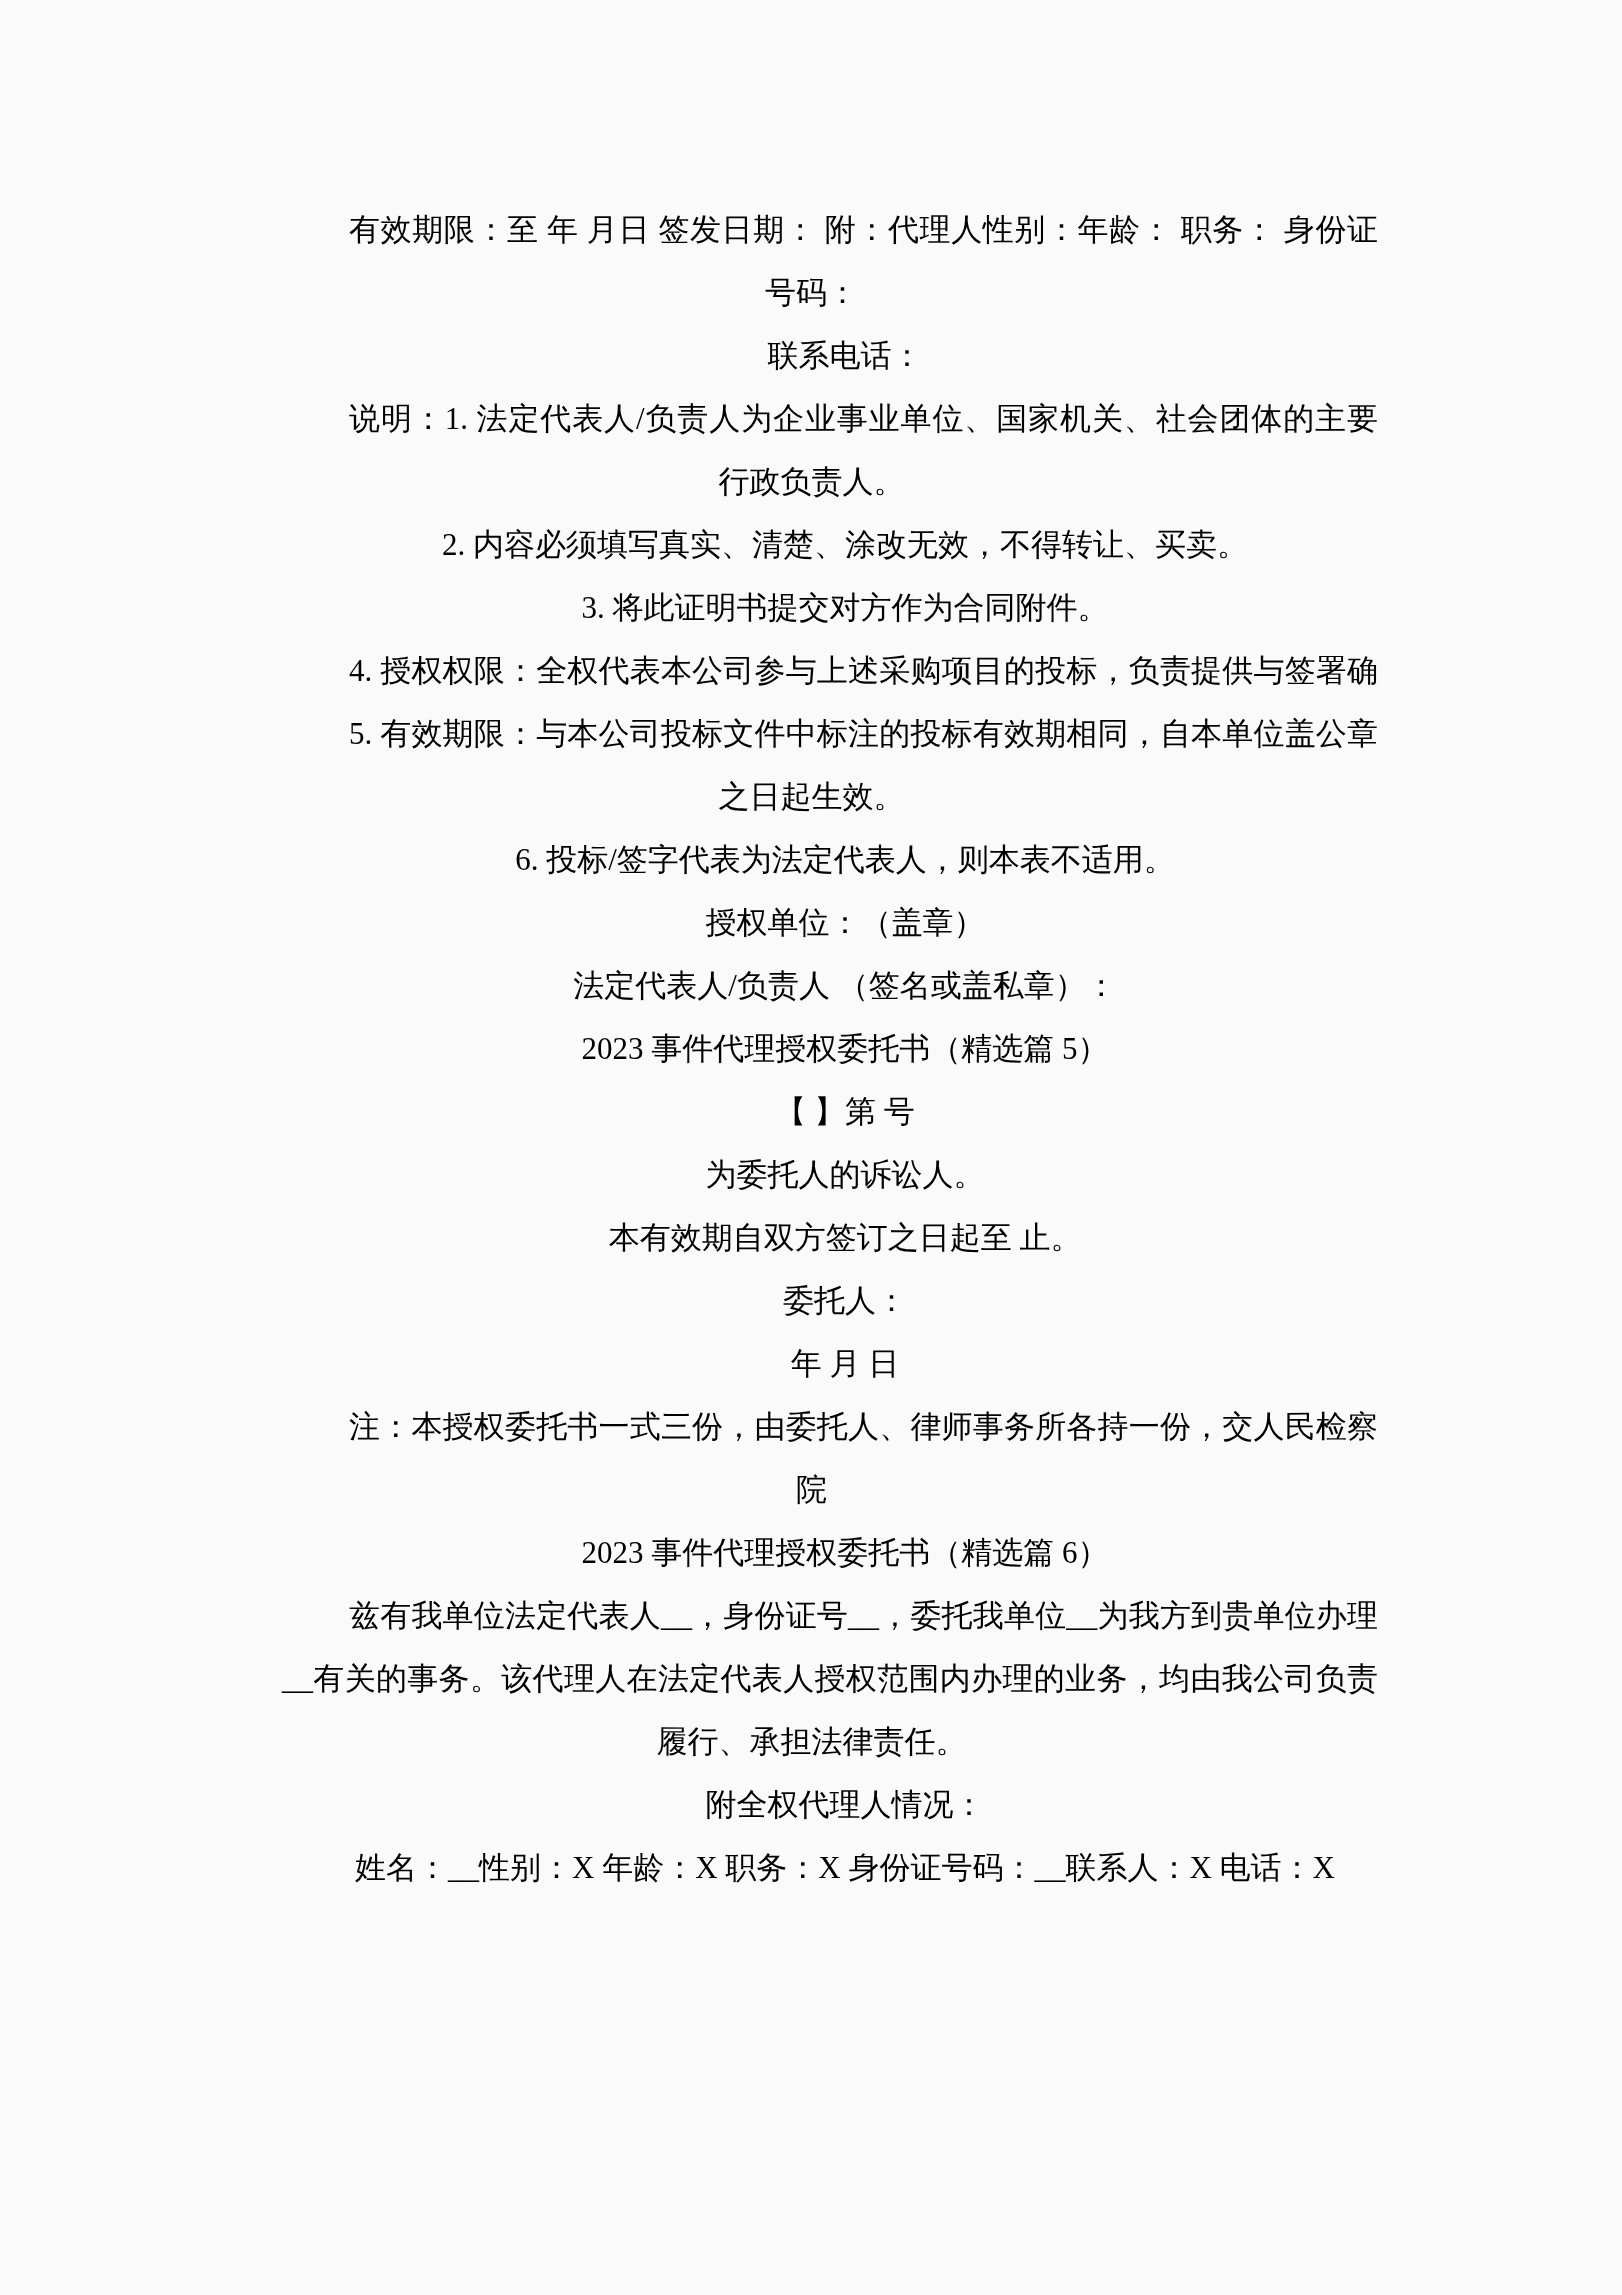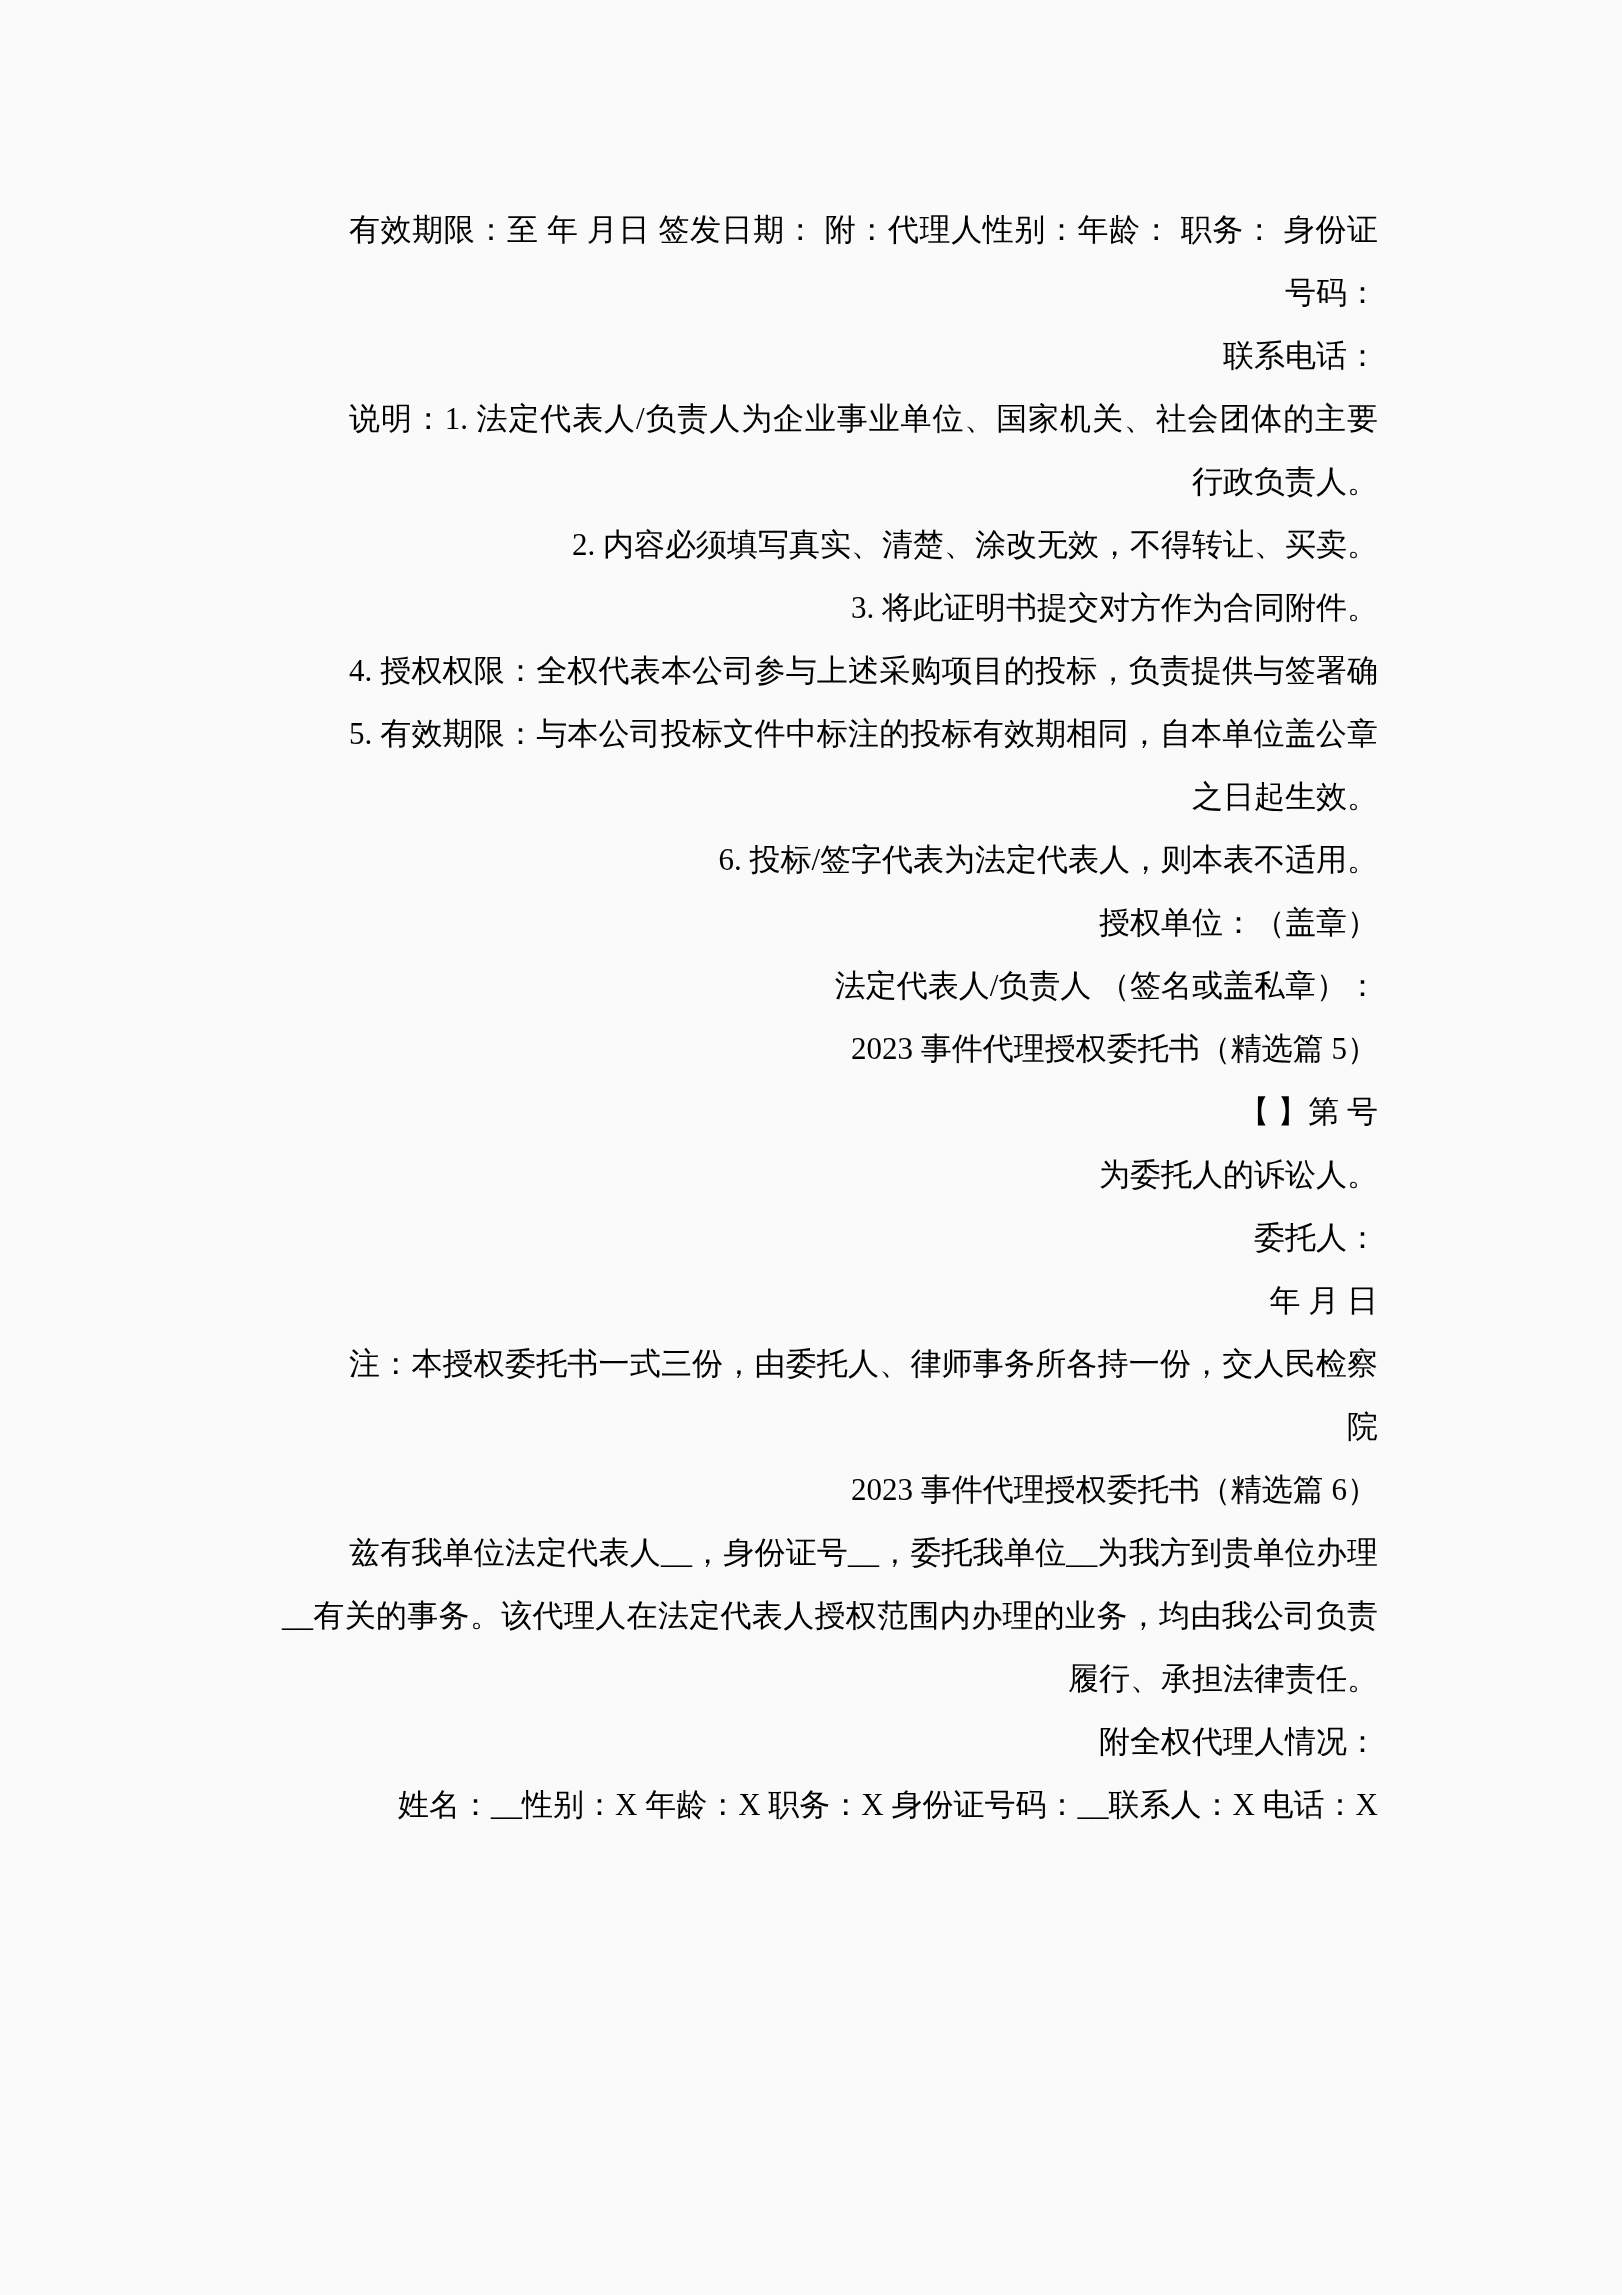--- a/index.html
+++ b/index.html
@@ -20,21 +20,21 @@
     background: #fafafa;
     color: #000000;
     font-family: "Liberation Serif", "DejaVu Serif", serif;
     font-size: 31px;
     line-height: 63px;
     overflow: hidden;
   }
   .line {
     height: 63px;
     white-space: normal;
-    text-align: right;
+    text-align: center;
   }
   .line.indent {
     text-indent: 67px; 
   }
   .line.fill {
     text-align: justify;
     text-align-last: justify;
     margin-left: 37px;
   }
 </style>
@@ -51,20 +51,21 @@
   <div class="line indent">3. 将此证明书提交对方作为合同附件。</div>
   <div class="line indent fill">4. 授权权限：全权代表本公司参与上述采购项目的投标，负责提供与签署确</div>
   <div class="line indent fill">5. 有效期限：与本公司投标文件中标注的投标有效期相同，自本单位盖公章</div>
   <div class="line">之日起生效。</div>
   <div class="line indent">6. 投标/签字代表为法定代表人，则本表不适用。</div>
   <div class="line indent">授权单位：（盖章）</div>
   <div class="line indent">法定代表人/负责人 （签名或盖私章）：</div>
   <div class="line indent">2023 事件代理授权委托书（精选篇 5）</div>
   <div class="line indent">【 】第 号</div>
   <div class="line indent">为委托人的诉讼人。</div>
+  <div class="line indent">本有效期自双方签订之日起至 止。</div>
   <div class="line indent">委托人：</div>
   <div class="line indent">年 月 日</div>
   <div class="line indent fill">注：本授权委托书一式三份，由委托人、律师事务所各持一份，交人民检察</div>
   <div class="line">院</div>
   <div class="line indent">2023 事件代理授权委托书（精选篇 6）</div>
   <div class="line indent fill">兹有我单位法定代表人__，身份证号__，委托我单位__为我方到贵单位办理</div>
   <div class="line fill">__有关的事务。该代理人在法定代表人授权范围内办理的业务，均由我公司负责</div>
   <div class="line">履行、承担法律责任。</div>
   <div class="line indent">附全权代理人情况：</div>
   <div class="line indent">姓名：__性别：X 年龄：X 职务：X 身份证号码：__联系人：X 电话：X</div>

